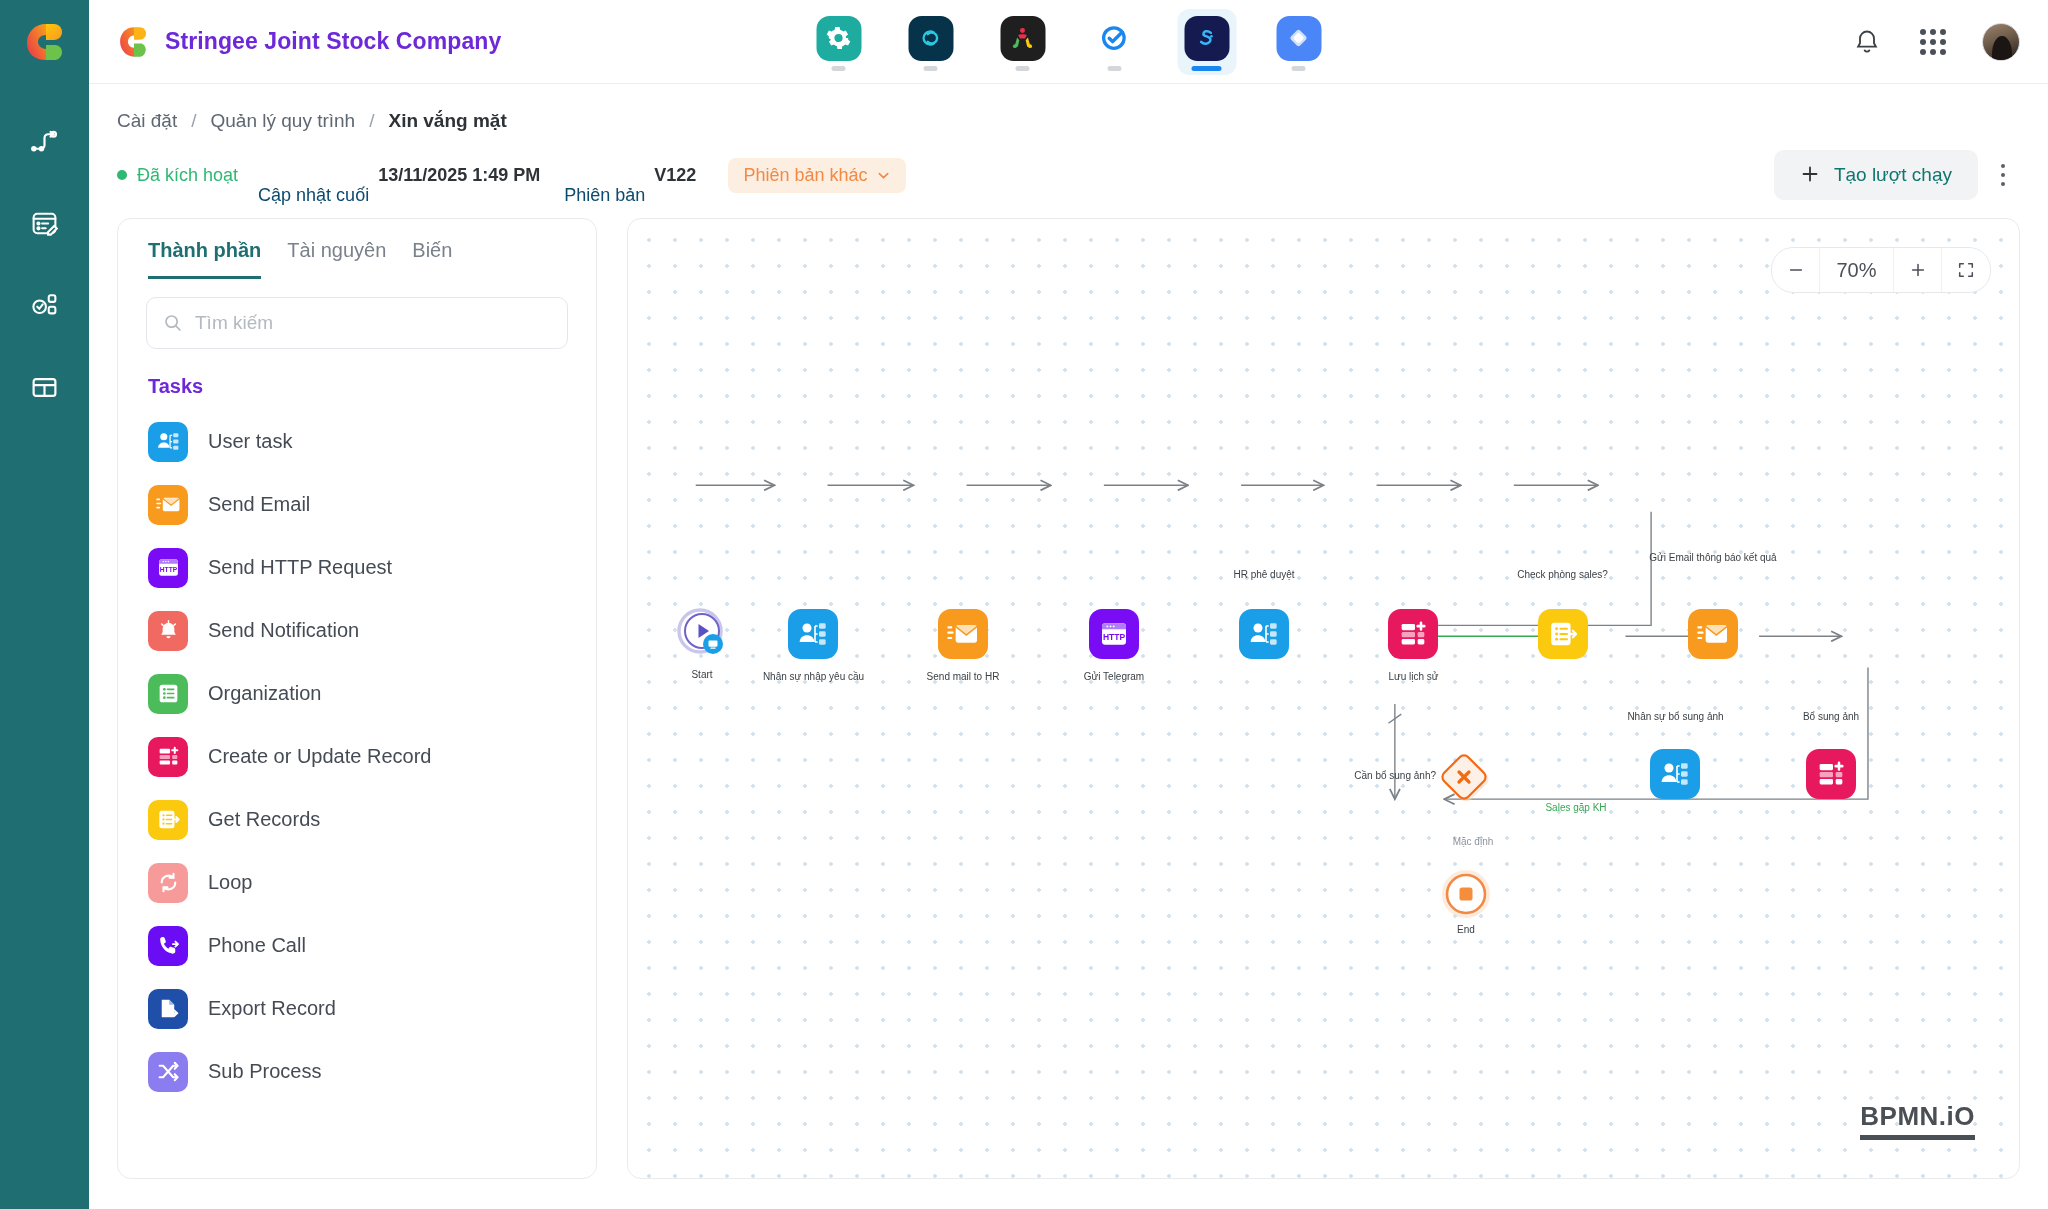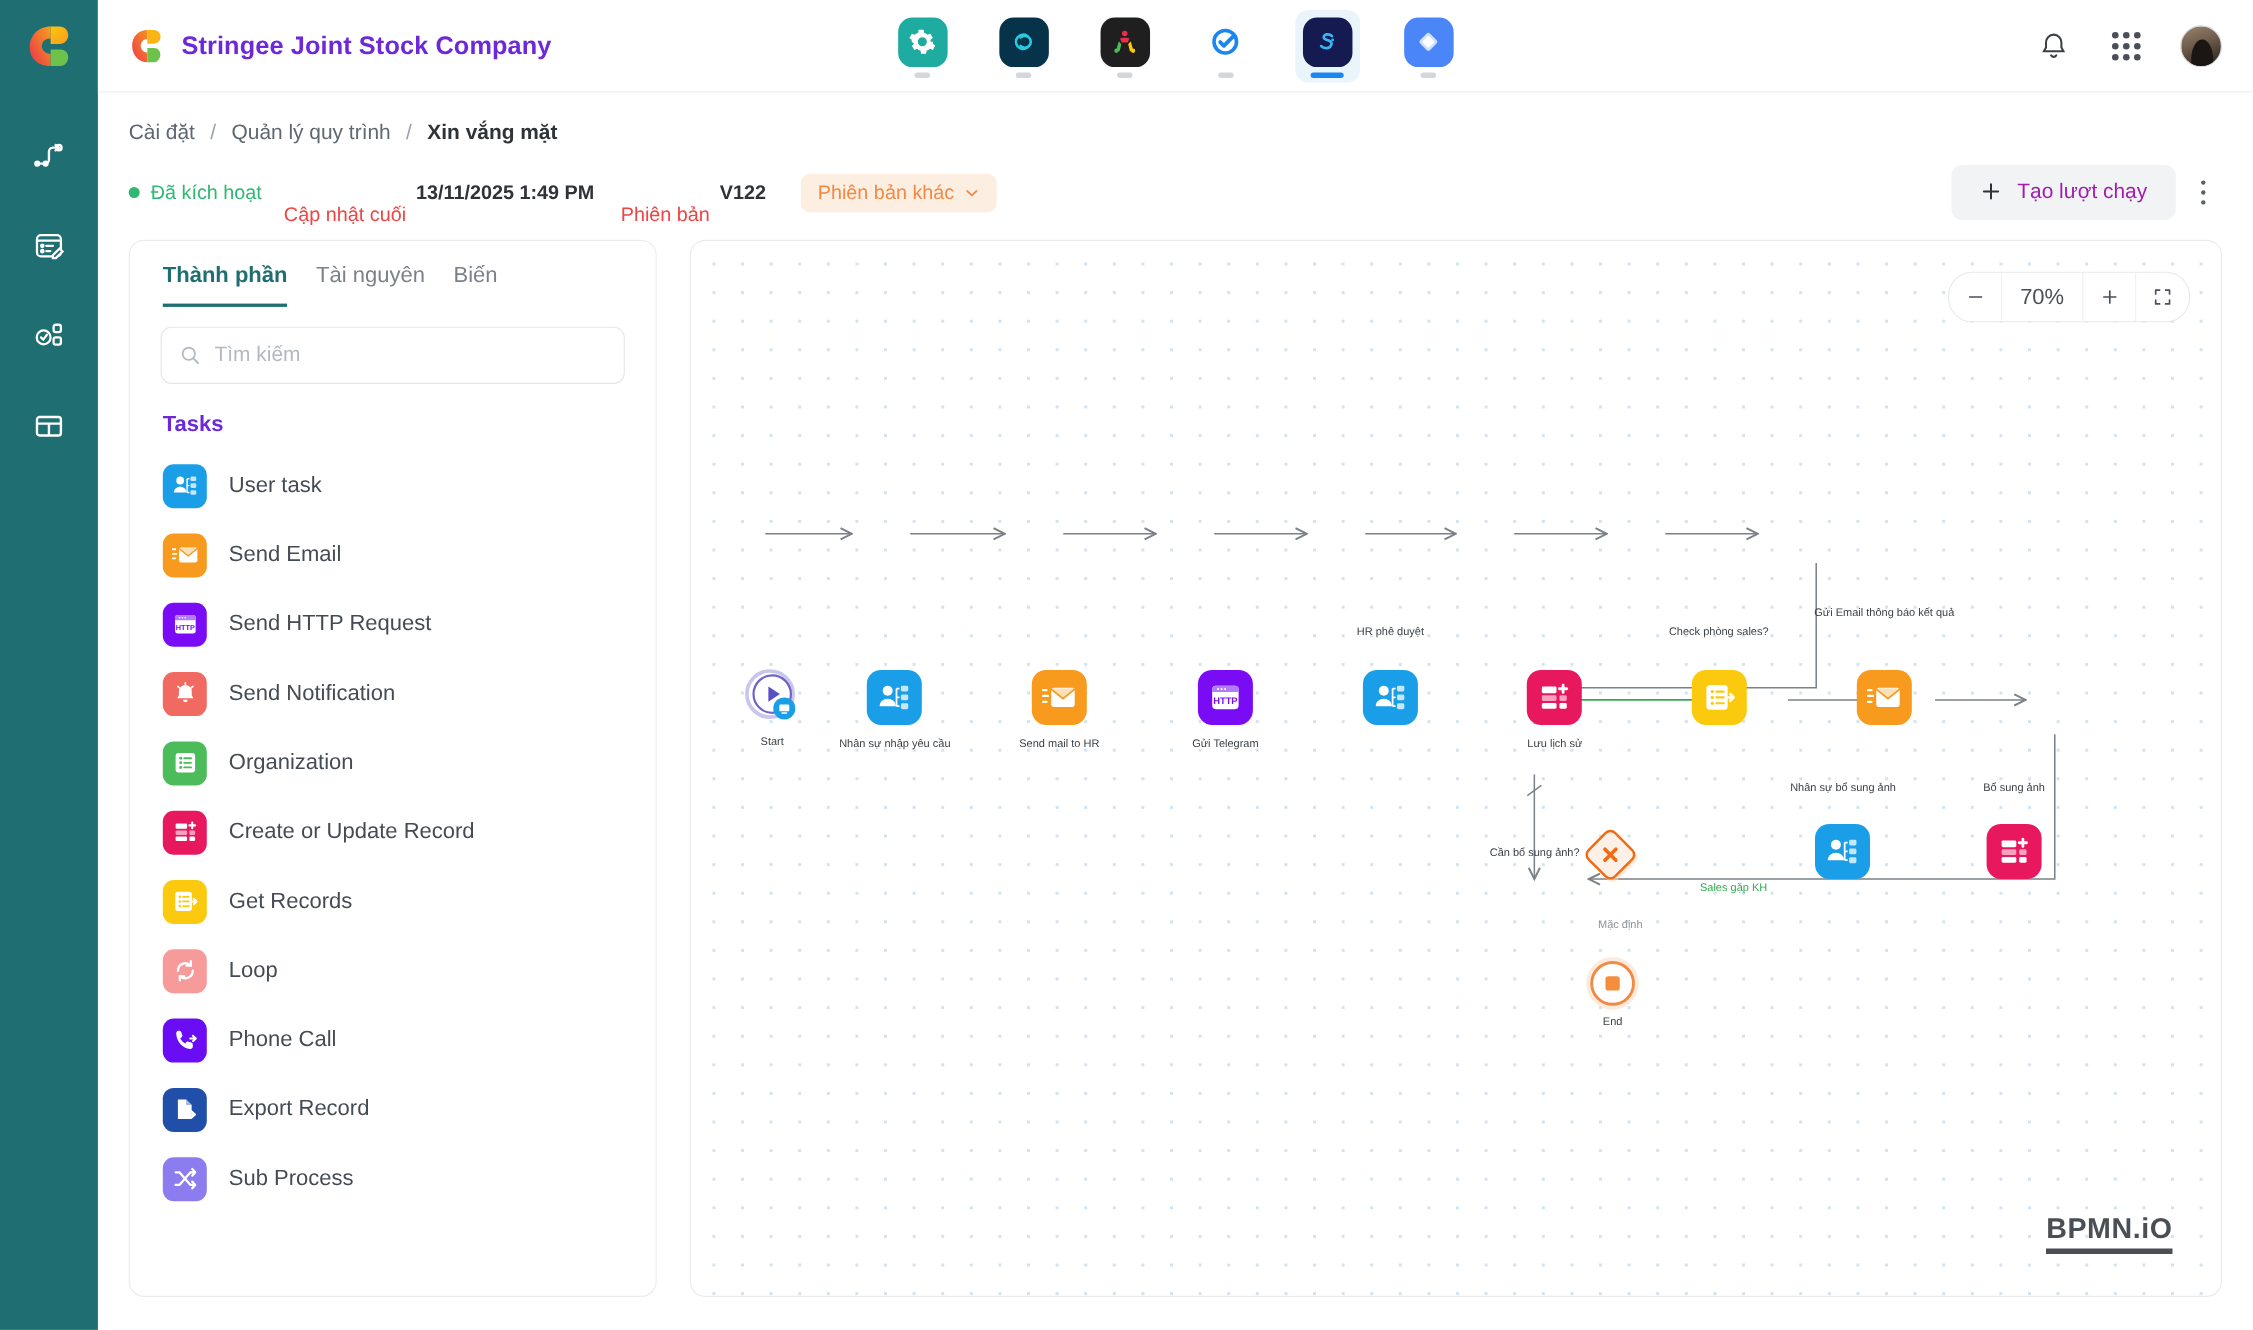--- a/index.html
+++ b/index.html
@@ -81,30 +81,30 @@
   .crumbs .crumb { cursor: pointer; }
   .crumbs .crumb.current { color: #2e3338; font-weight: bold; }
 
   
   .statusrow {
     padding: 22px 28px 0 28px; display: flex; align-items: center;
     font-size: 18px; color: #6b737e; position: relative; height: 64px;
   }
   .status-dot { width: 10px; height: 10px; border-radius: 50%; background: #2eb872; margin-right: 10px; }
   .status-text { color: #2eb872; margin-right: 20px; }
-  .meta-label { color: #ef4444; margin-right: 9px; margin-top: 40px; }
+  .meta-label { color: #0c4a6e; margin-right: 9px; margin-top: 40px; }
   .meta-value { color: #2e3338; font-weight: bold; margin-right: 24px; }
   .version-chip {
     background: #fdeee2; color: #f08a45; border-radius: 8px;
     padding: 7px 15px; font-size: 18px; display: flex; align-items: center; gap: 9px;
     margin-left: 8px; cursor: pointer;
   }
   .actions { position: absolute; right: 28px; display: flex; align-items: center; gap: 8px; }
   .btn-run {
-    background: #f2f3f5; color: #a21caf; border: none; border-radius: 10px;
+    background: #f2f3f5; color: #0f766e; border: none; border-radius: 10px;
     padding: 14px 26px; font-size: 19px; display: flex; align-items: flex-start; gap: 14px;
     font-family: inherit; cursor: pointer;
   }
   .kebab { width: 34px; height: 40px; display:flex; flex-direction:column; align-items:center; justify-content:center; gap:5px; cursor:pointer; }
   .kebab i { width: 4px; height: 4px; border-radius: 50%; background: #5a6069; display:block; }
 
   
   .body { flex: 1; display: flex; gap: 30px; padding: 22px 28px 30px 28px; min-height: 0; }
 
   

